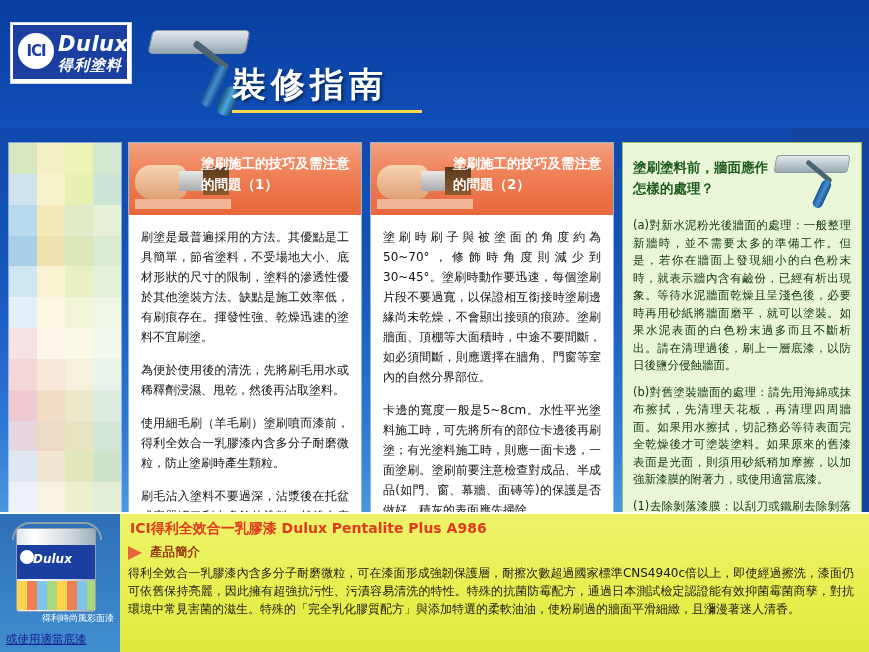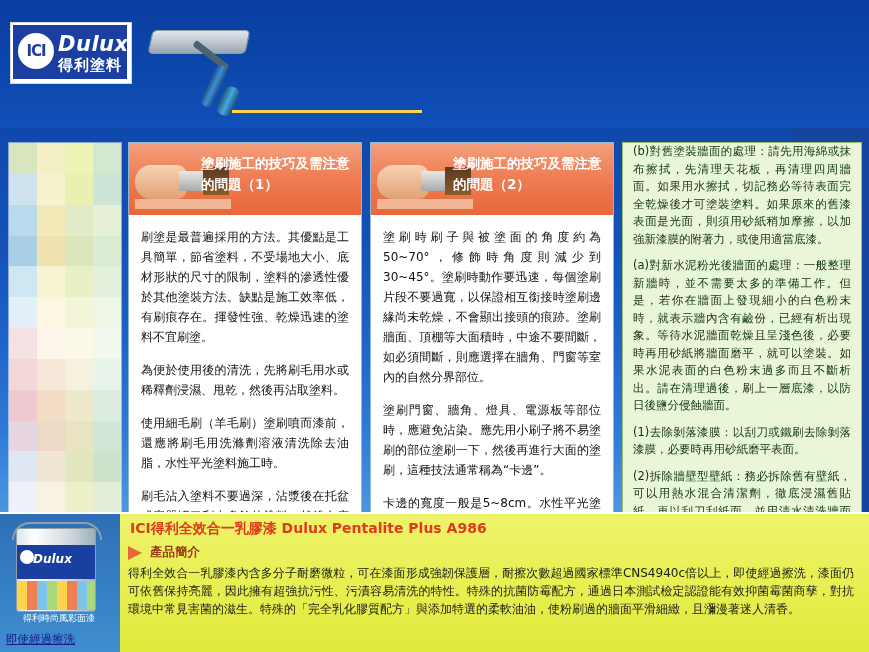--- a/index.html
+++ b/index.html
@@ -17,21 +17,21 @@
     background:linear-gradient(180deg,#0a3da0 0%,#0d48ad 60%,#1050b8 100%);}
   .logo-box{position:absolute;left:10px;top:22px;width:120px;height:60px;background:#ffffff;
     border:1px solid #d8d8d8;}
   .logo-inner{position:absolute;left:13px;top:25px;width:114px;height:54px;background:#1a3fa0;}
   .logo-ici{position:absolute;left:18px;top:33px;width:36px;height:36px;border-radius:50%;
     background:#ffffff;color:#1a3fa0;font-weight:bold;font-size:15px;
     display:flex;align-items:center;justify-content:center;letter-spacing:-1px;}
   .logo-dulux{position:absolute;left:58px;top:32px;color:#ffffff;font-weight:bold;
     font-size:21px;font-style:italic;letter-spacing:0.5px;}
   .logo-cn{position:absolute;left:58px;top:56px;color:#ffffff;font-weight:bold;font-size:15px;
-    letter-spacing:1px;}
+    letter-spacing:1px;font-style:italic;}
 
   
   .roller{position:absolute;left:150px;top:28px;width:130px;height:70px;}
   .roller .pad{position:absolute;left:0px;top:2px;width:96px;height:22px;border-radius:5px;
     background:linear-gradient(180deg,#dfe6ea 0%,#b6c2ca 60%,#97a6b0 100%);
     border:1px solid #8d9ba5;transform:skewX(-12deg);}
   .roller .bar{position:absolute;left:40px;top:24px;width:42px;height:7px;
     background:#4a6472;transform:rotate(38deg);border-radius:3px;}
   .roller .handle{position:absolute;left:58px;top:36px;width:12px;height:44px;
     background:linear-gradient(90deg,#1d4f8f,#3f8fd0,#1d4f8f);transform:rotate(25deg);
@@ -96,21 +96,21 @@
     border:1px solid #8fa0aa;border-radius:3px;}
   .can-label{position:absolute;left:0;top:16px;width:100%;height:34px;background:#1a3fa0;}
   .can-label .dl{position:absolute;left:16px;top:7px;color:#fff;font-weight:bold;font-size:12px;
     font-style:italic;}
   .can-ici{position:absolute;left:3px;top:5px;width:14px;height:14px;border-radius:50%;background:#fff;}
   .can-bottom{position:absolute;left:0;top:52px;width:100%;height:29px;
     background:repeating-linear-gradient(90deg,#ffd34d 0 10px,#ef7f55 10px 20px,#7fc4ea 20px 30px,#a9d97c 30px 40px);}
   .can-handle{position:absolute;left:12px;top:8px;width:86px;height:16px;
     border:2px solid #8fa0aa;border-bottom:none;border-radius:40px 40px 0 0;}
   .can-text{position:absolute;left:4px;top:98px;width:110px;color:#ffffff;font-size:9px;
-    line-height:12px;text-align:center;}
+    line-height:12px;text-align:right;}
   .calc-link{position:absolute;left:6px;top:632px;color:#1a1a8a;font-size:11.5px;
     text-decoration:underline;}
 
   .prod-title{position:absolute;left:130px;top:6px;color:#e23a1f;font-size:14px;font-weight:bold;text-align:right;}
   .prod-sub{position:absolute;left:150px;top:30px;color:#9a3b12;font-size:12.5px;font-weight:bold;}
   .arrow{position:absolute;left:128px;top:32px;width:0;height:0;
     border-top:7px solid transparent;border-bottom:7px solid transparent;border-left:14px solid #e8673a;}
   .prod-desc{position:absolute;left:128px;top:50px;width:726px;font-size:12px;line-height:18px;
     color:#1a1a1a;text-align:justify;}
 </style>
@@ -126,20 +126,21 @@
     <div class="logo-dulux">Dulux</div>
     <div class="logo-cn">得利塗料</div>
 
     <div class="roller">
       <div class="pad"></div>
         <div class="bar"></div>
         <div class="handle"></div>
         <div class="grip"></div>
     </div>
 
+    <div class="title-main">裝修指南</div>
     <div class="title-underline"></div>
   </div>
 
   <div class="swatches" id="swatch-grid">
       <div style="background: rgb(216, 230, 192);"></div>
       <div style="background: rgb(242, 240, 196);"></div>
       <div style="background: rgb(238, 244, 182);"></div>
       <div style="background: rgb(212, 232, 208);"></div>
       <div style="background: rgb(207, 227, 239);"></div>
       <div style="background: rgb(246, 242, 204);"></div>
@@ -193,46 +194,53 @@
         <div class="stroke"></div>
           <div class="hand"></div>
           <div class="ferrule"></div>
           <div class="bristle"></div>
       </div>
       <div class="htext">塗刷施工的技巧及需注意的問題（1）</div>
     </div>
     <div class="card-body">
       <p>刷塗是最普遍採用的方法。其優點是工具簡單，節省塗料，不受場地大小、底材形狀的尺寸的限制，塗料的滲透性優於其他塗裝方法。缺點是施工效率低，有刷痕存在。揮發性強、乾燥迅速的塗料不宜刷塗。</p>
       <p>為便於使用後的清洗，先將刷毛用水或稀釋劑浸濕、甩乾，然後再沾取塗料。</p>
-      <p>使用細毛刷（羊毛刷）塗刷噴而漆前，還應將刷毛用洗滌劑溶液清洗除去油脂，水性平光塗料施工時。</p>
+      <p>使用細毛刷（羊毛刷）塗刷噴而漆前，得利全效合一乳膠漆內含多分子耐磨微粒，防止塗刷時產生顆粒。</p>
       <p>刷毛沾入塗料不要過深，沾漿後在托盆或容器罐口刮去多餘的塗料，然後在底材上依順序刷開。</p>
     </div>
   </div>
 
   <div class="card" style="left:370px;top:142px;width:242px;height:370px;">
     <div class="card-head">
       <div class="brush">
         <div class="stroke"></div>
           <div class="hand"></div>
           <div class="ferrule"></div>
           <div class="bristle"></div>
       </div>
       <div class="htext">塗刷施工的技巧及需注意的問題（2）</div>
     </div>
     <div class="card-body">
       <p>塗刷時刷子與被塗面的角度約為50~70°，修飾時角度則減少到30~45°。塗刷時動作要迅速，每個塗刷片段不要過寬，以保證相互銜接時塗刷邊緣尚未乾燥，不會顯出接頭的痕跡。塗刷牆面、頂棚等大面積時，中途不要間斷，如必須間斷，則應選擇在牆角、門窗等室內的自然分界部位。</p>
-      <p>塗刷門窗、牆角、燈具、電源板等部位時，應避免沾染。應先用小刷子將不易塗刷的部位塗刷一下，然後再進行大面的塗刷，這種技法通常稱為“卡邊”。</p>
       <p>卡邊的寬度一般是5~8cm。水性平光塗料施工時，可先將所有的部位卡邊後再刷塗；有光塗料施工時，則應一面卡邊，一面塗刷。塗刷前要注意檢查對成品、半成品(如門、窗、幕牆、面磚等)的保護是否做好，積灰的表面應先掃除。</p>
     </div>
   </div>
 
   <div class="green-panel">
+    <div class="gp-head">
+      <div class="gp-title">塗刷塗料前，牆面應作怎樣的處理？</div>
+      <div class="gp-roller">
+        <div class="pad"></div>
+          <div class="bar"></div>
+          <div class="handle"></div>
+      </div>
+    </div>
     <div class="gp-body">
+      <p>(a)對新水泥粉光後牆面的處理：一般整理新牆時，並不需要太多的準備工作。但是，若你在牆面上發現細小的白色粉末時，就表示牆內含有鹼份，已經有析出現象。等待水泥牆面乾燥且呈淺色後，必要時再用砂紙將牆面磨平，就可以塗裝。如果水泥表面的白色粉末過多而且不斷析出。請在清理過後，刷上一層底漆，以防日後鹽分侵蝕牆面。</p>
       <p>(b)對舊塗裝牆面的處理：請先用海綿或抹布擦拭，先清理天花板，再清理四周牆面。如果用水擦拭，切記務必等待表面完全乾燥後才可塗裝塗料。如果原來的舊漆表面是光面，則須用砂紙稍加摩擦，以加強新漆膜的附著力，或使用適當底漆。</p>
-      <p>(a)對新水泥粉光後牆面的處理：一般整理新牆時，並不需要太多的準備工作。但是，若你在牆面上發現細小的白色粉末時，就表示牆內含有鹼份，已經有析出現象。等待水泥牆面乾燥且呈淺色後，必要時再用砂紙將牆面磨平，就可以塗裝。如果水泥表面的白色粉末過多而且不斷析出。請在清理過後，刷上一層底漆，以防日後鹽分侵蝕牆面。</p>
       <p>(1)去除剝落漆膜：以刮刀或鐵刷去除剝落漆膜，必要時再用砂紙磨平表面。</p>
       <p>(2)拆除牆壁型壁紙：務必拆除舊有壁紙，可以用熱水混合清潔劑，徹底浸濕舊貼紙，再以刮刀刮紙面，並用清水清洗牆面上的餘膠，等待乾燥後用砂紙磨平。</p>
       <p>(3)修整表面：以批土刀將批土填平凹洞裂縫，待完全乾燥後，再用砂紙磨平。</p>
     </div>
   </div>
 
   <div class="prod-band">
     <div class="prod-left">
       <div class="can-handle"></div>
       <div class="paint-can">
@@ -244,14 +252,14 @@
       </div>
       <div class="can-text">得利時尚風彩面漆</div>
     </div>
 
     <div class="prod-title">ICI得利全效合一乳膠漆 Dulux Pentalite Plus A986</div>
     <div class="arrow"></div>
     <div class="prod-sub">產品簡介</div>
     <div class="prod-desc">得利全效合一乳膠漆內含多分子耐磨微粒，可在漆面形成強韌保護層，耐擦次數超過國家標準CNS4940c倍以上，即使經過擦洗，漆面仍可依舊保持亮麗，因此擁有超強抗污性、污漬容易清洗的特性。特殊的抗菌防霉配方，通過日本測試檢定認證能有效抑菌霉菌商孳，對抗環境中常見害菌的滋生。特殊的「完全乳化膠質配方」與添加特選的柔軟油油，使粉刷過的牆面平滑細緻，且瀰漫著迷人清香。</div>
   </div>
 
-  <a class="calc-link" href="#">即使經過擦洗</a>
+  <a class="calc-link" href="#">或使用適當底漆</a>
 </div>
 
 </body></html>

